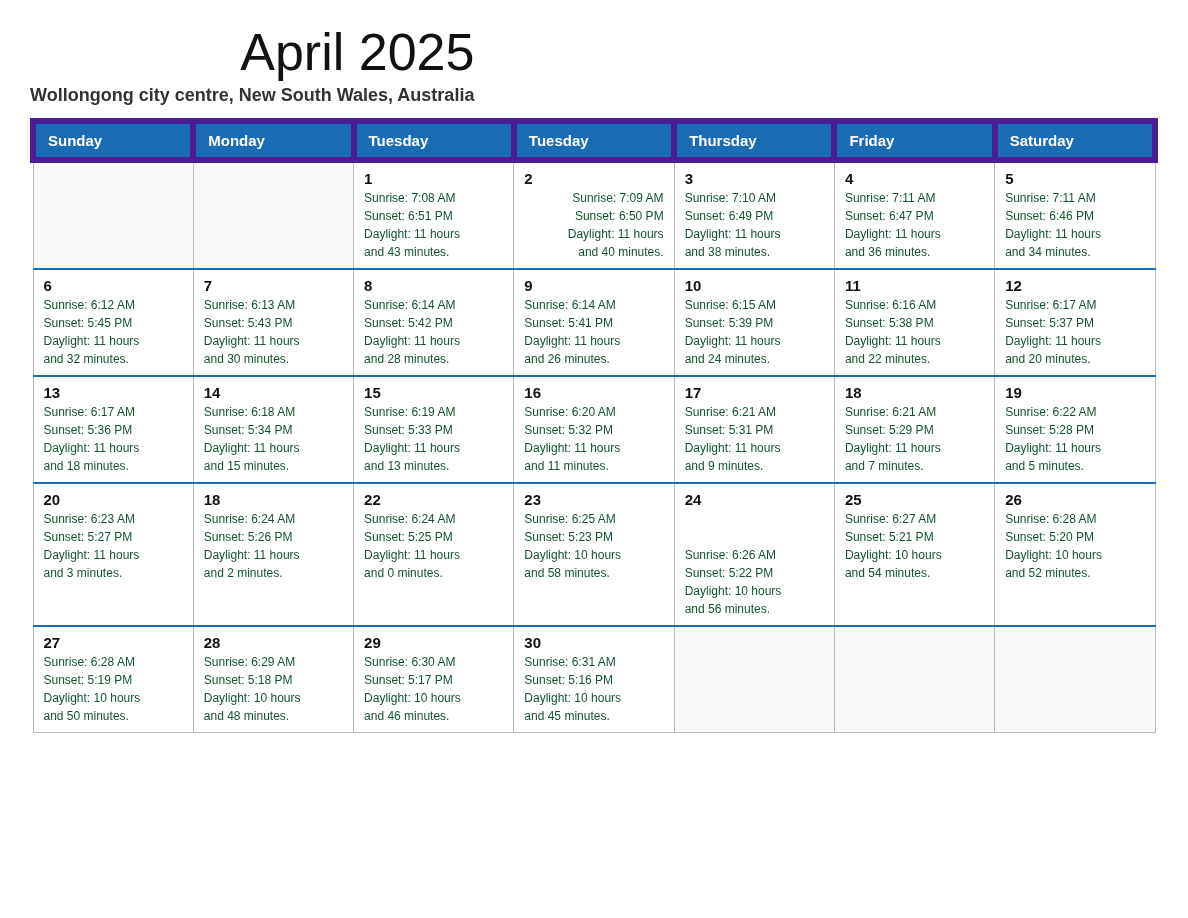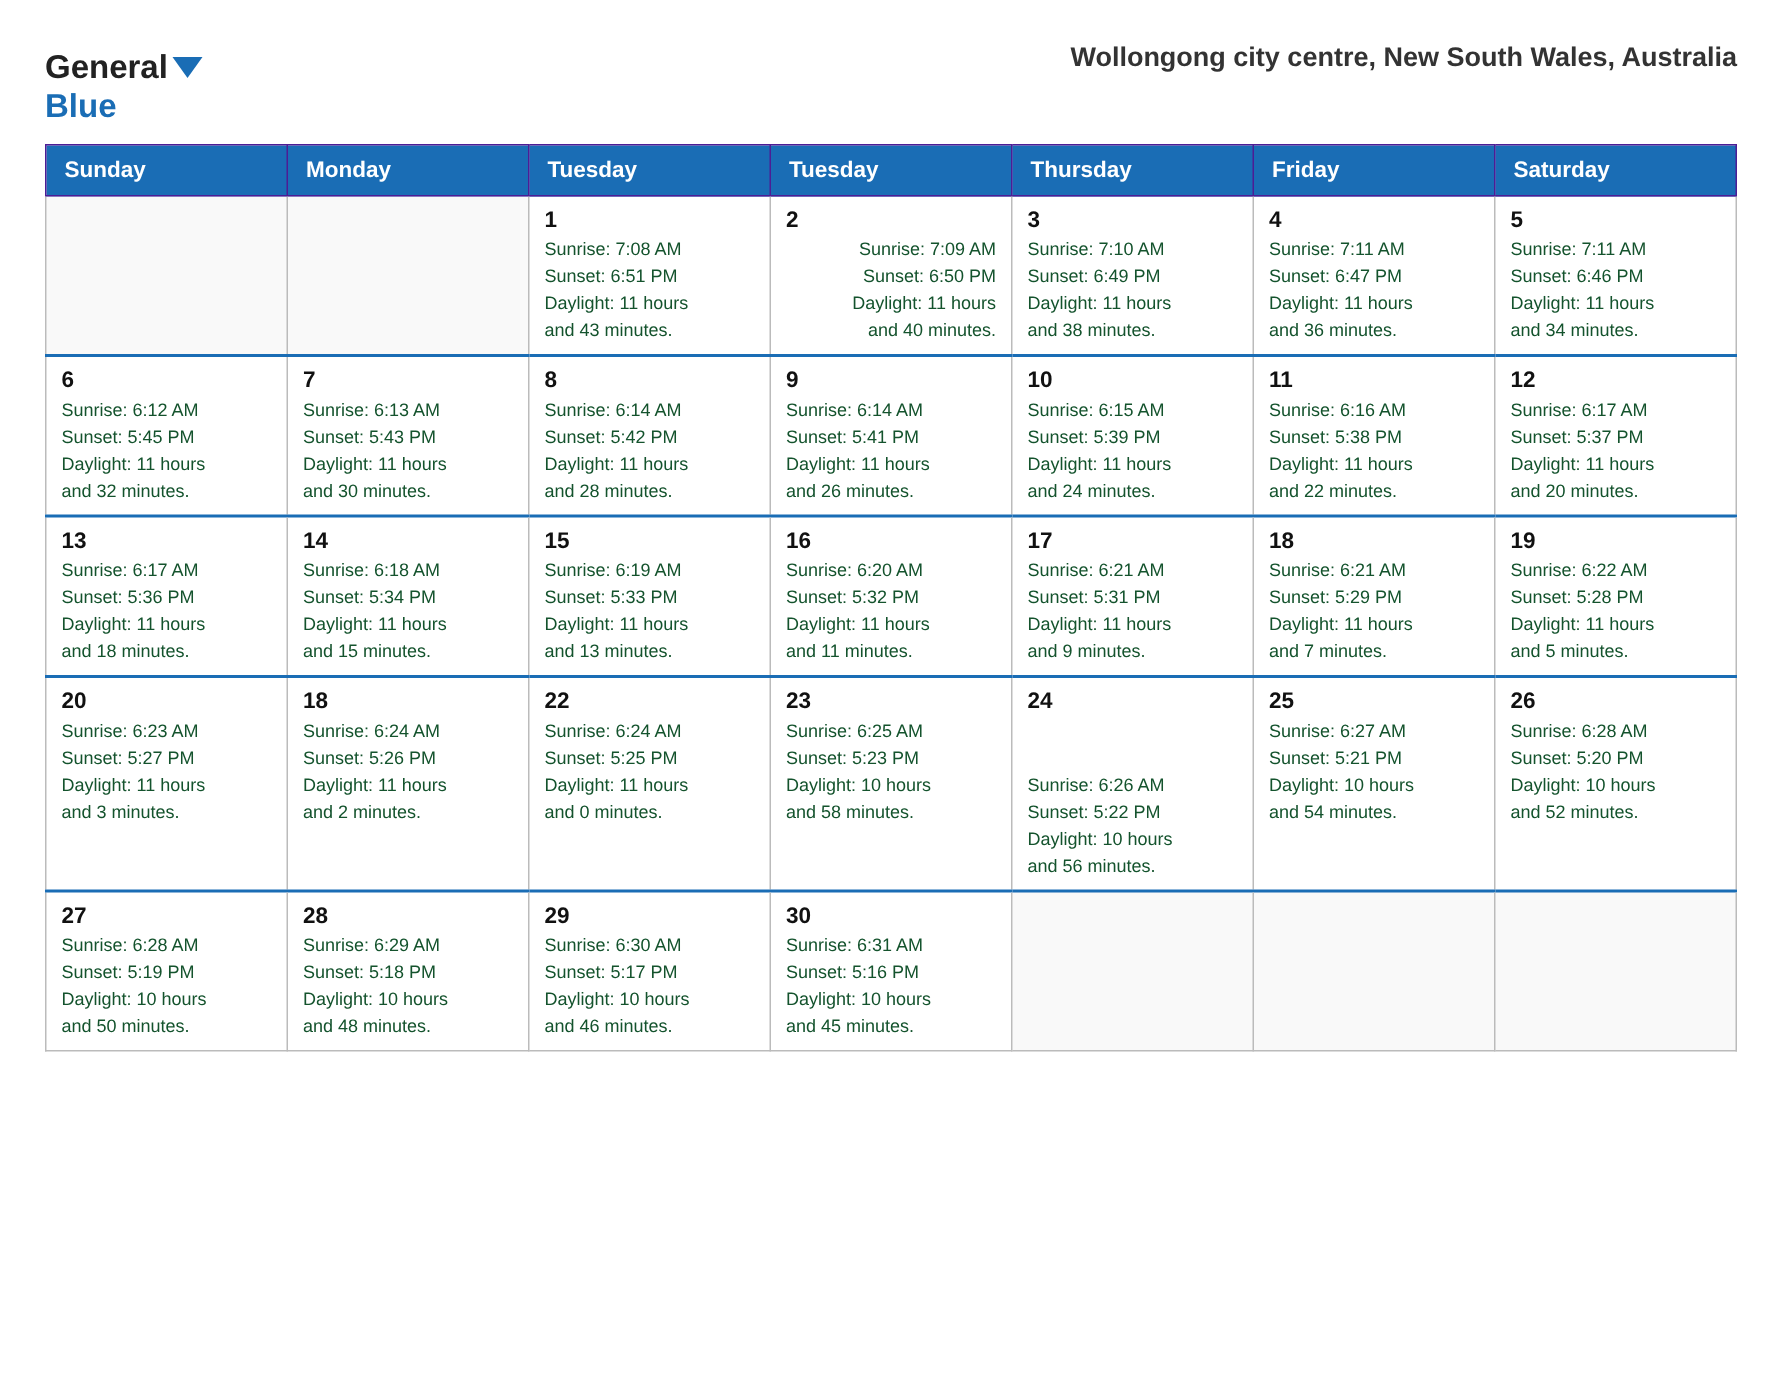--- a/index.html
+++ b/index.html
@@ -63,21 +63,21 @@
       border-collapse: collapse;
       margin-top: 12px;
     }
     .calendar th {
       background: #1a6db5;
       color: #fff;
       font-size: 15px;
       font-weight: bold;
       padding: 8px 12px;
       text-align: left;
-      border: 1px solid #4c1d95;
+      border: 6px solid #4c1d95;
     }
     .calendar td {
       border: 1px solid #bbb;
       vertical-align: top;
       padding: 7px 10px;
       width: 14.28%;
       min-height: 90px;
     }
     .day-num {
       font-size: 15px;
@@ -99,30 +99,22 @@
     }
     .logo-line2 {
       display: flex;
       align-items: center;
     }
   </style>
 </head>
 <body>
 
 <div class="header-row">
-  <div class="logo">
-    <div class="logo-text">
-      <span class="logo-general">General</span>
-      <span class="logo-triangle"></span>
-    </div>
-    <div class="logo-line2">
-      <span class="logo-blue">Blue</span>
-    </div>
-  </div>
   <div class="title-block">
+    <div class="month-title">April 2025</div>
     <div class="location-subtitle">Wollongong city centre, New South Wales, Australia</div>
   </div>
 </div>
 
 <table class="calendar">
   <thead>
     <tr>
       <th><span>Sunday</span></th>
       <th><span>Monday</span></th>
       <th><span>Tuesday</span></th>

